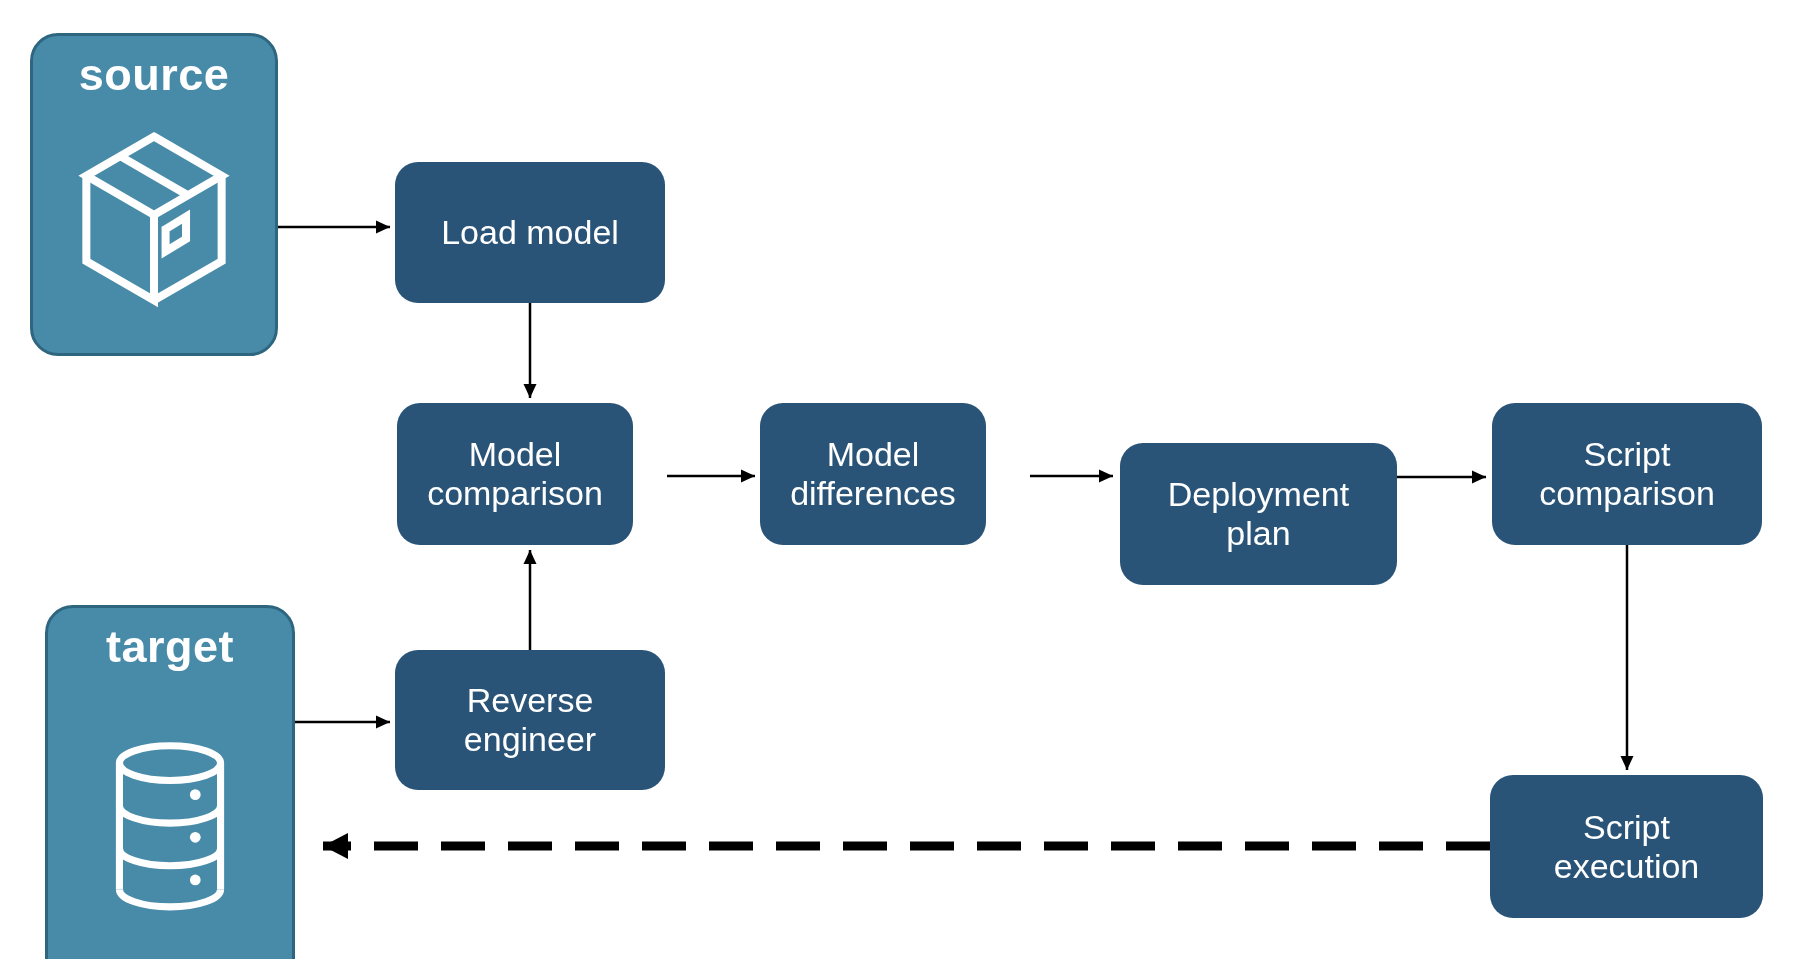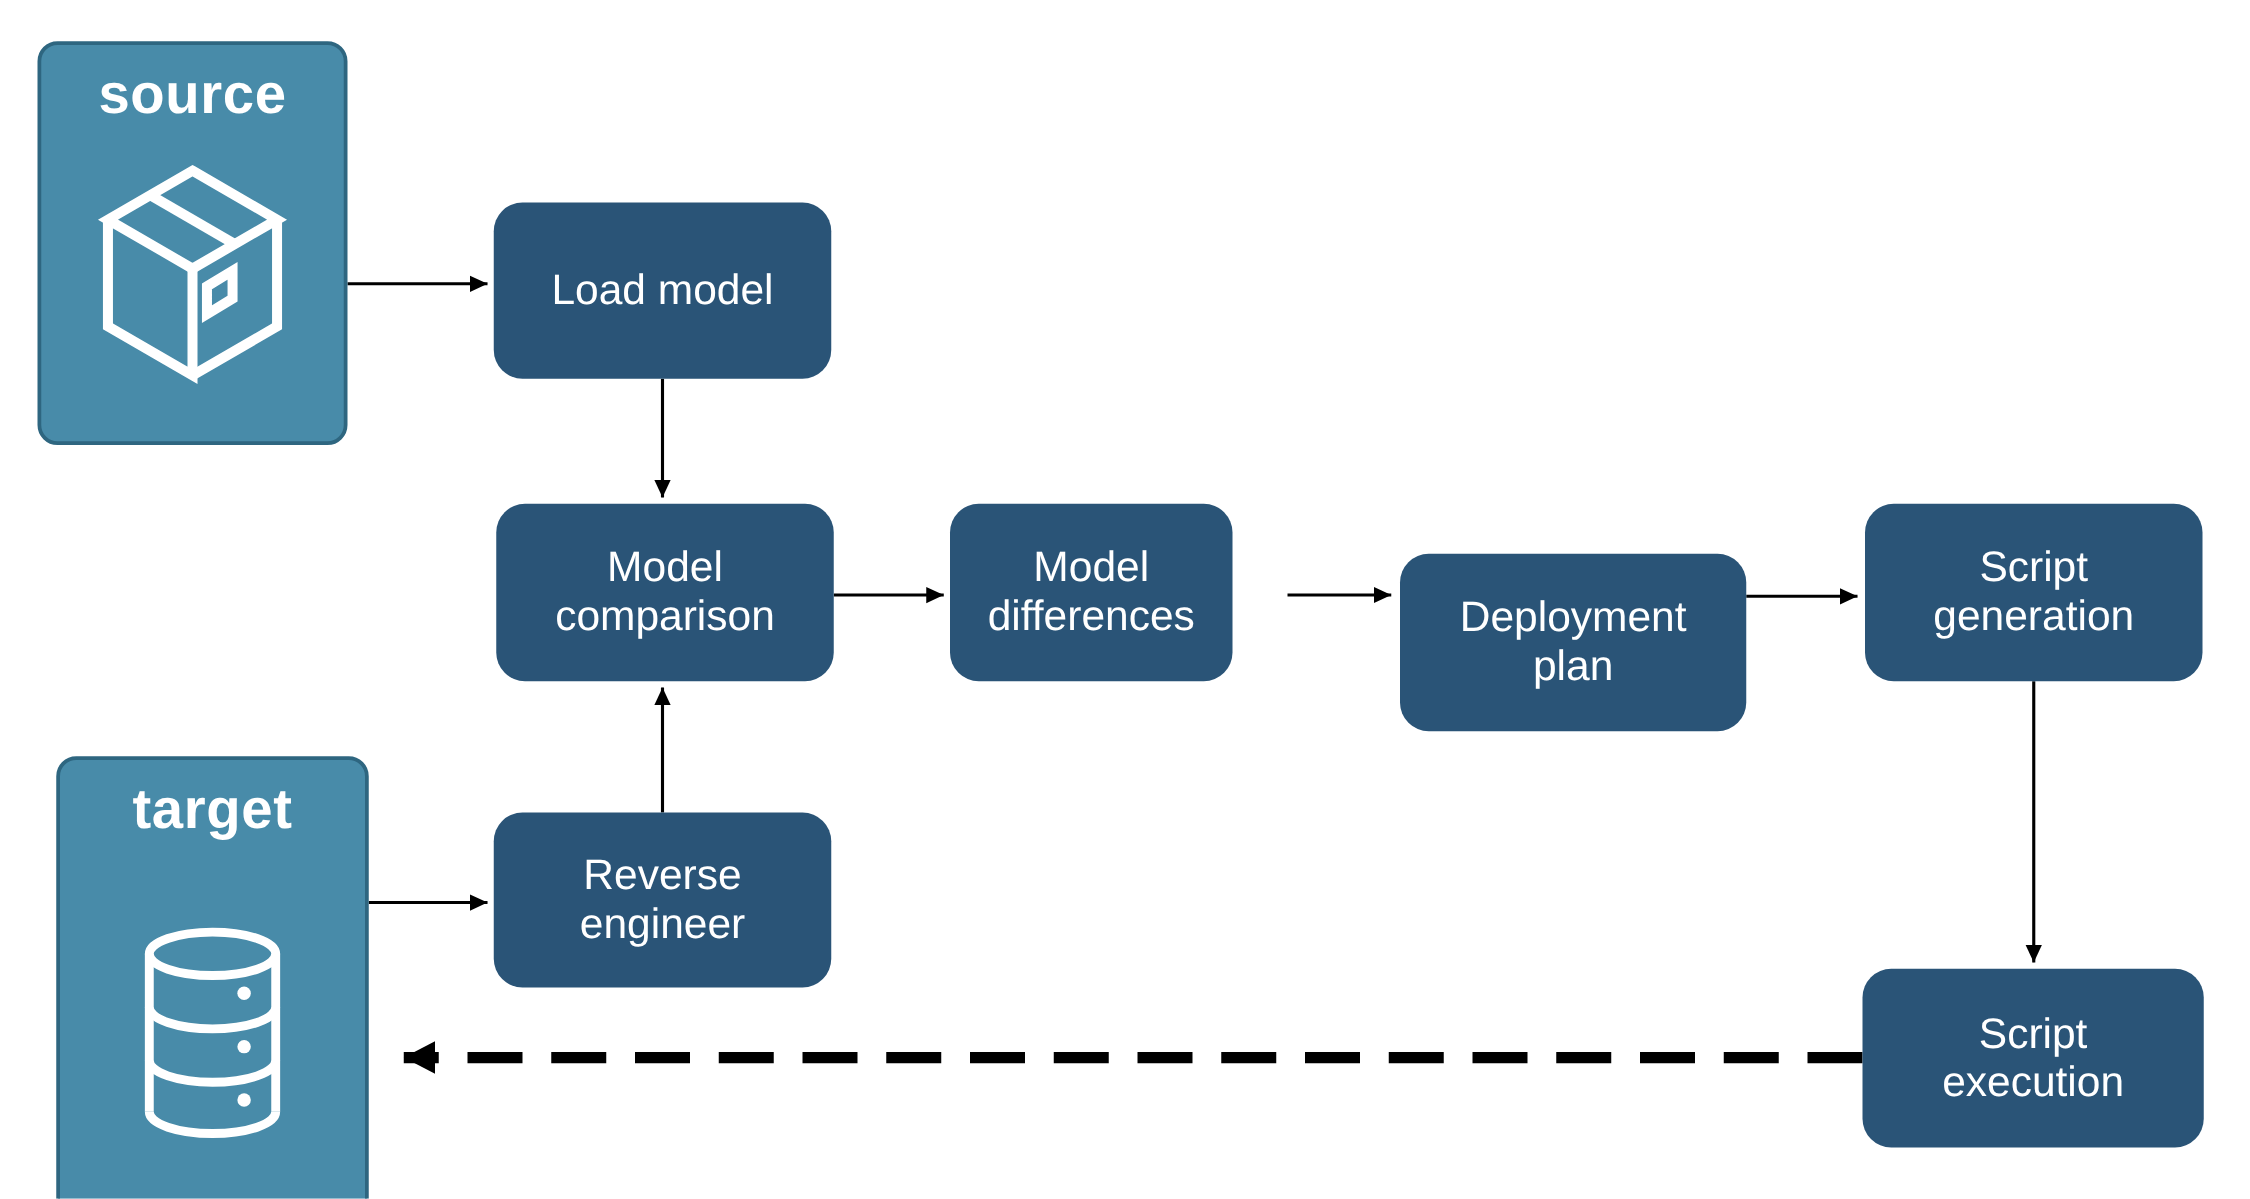--- a/index.html
+++ b/index.html
@@ -40,21 +40,21 @@
     justify-content: center;
     text-align: center;
     font-size: 34px;
     line-height: 1.14;
     padding: 14px 24px;
   }
   .endpoint {
     position: absolute;
     background: var(--endpoint-fill);
     border: 3px solid var(--endpoint-border);
-    border-radius: 16px;
+    border-radius: 28px;
     color: var(--endpoint-text);
     display: flex;
     flex-direction: column;
     align-items: center;
   }
   .ep-label {
     font-weight: bold;
     font-size: 45px;
     margin-top: 13px;
     letter-spacing: 0.5px;
@@ -130,34 +130,34 @@
         <circle cx="66" cy="63" r="3.4"></circle>
         <circle cx="66" cy="90" r="3.4"></circle>
       </svg>
     </div>
   </div>
 
   <div class="node" style="left:395px; top:162px; width:270px; height:141px;">
     <span>Load model</span>
   </div>
 
-  <div class="node" style="left:397px; top:403px; width:270px; height:142px;">
+  <div class="node" style="left:397px; top:403px; width:236px; height:142px;">
     <span>Model comparison</span>
   </div>
 
   <div class="node" style="left:760px; top:403px; width:226px; height:142px;">
     <span>Model differences</span>
   </div>
 
   <div class="node" style="left:1120px; top:403px; width:277px; height:142px;margin-top:40px;">
     <span>Deployment plan</span>
   </div>
 
   <div class="node" style="left:1492px; top:403px; width:270px; height:142px;">
-    <span>Script generation</span>
+    <span>Script comparison</span>
   </div>
 
   <div class="node" style="left:395px; top:650px; width:270px; height:140px;">
     <span>Reverse engineer</span>
   </div>
 
   <div class="node" style="left:1490px; top:775px; width:273px; height:143px;justify-content:flex-end;">
     <span>Script execution</span>
   </div>
 

